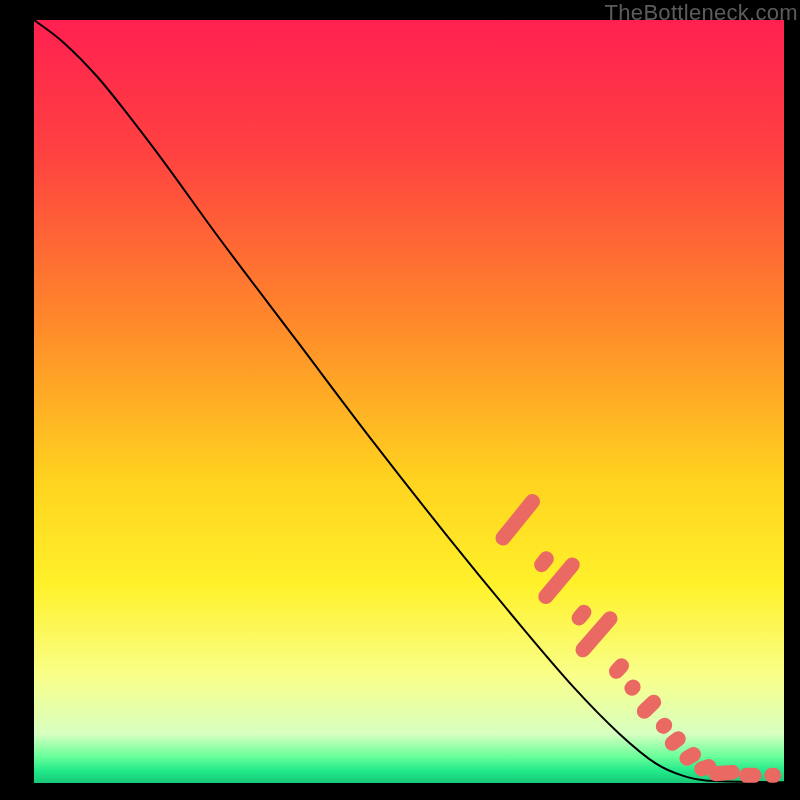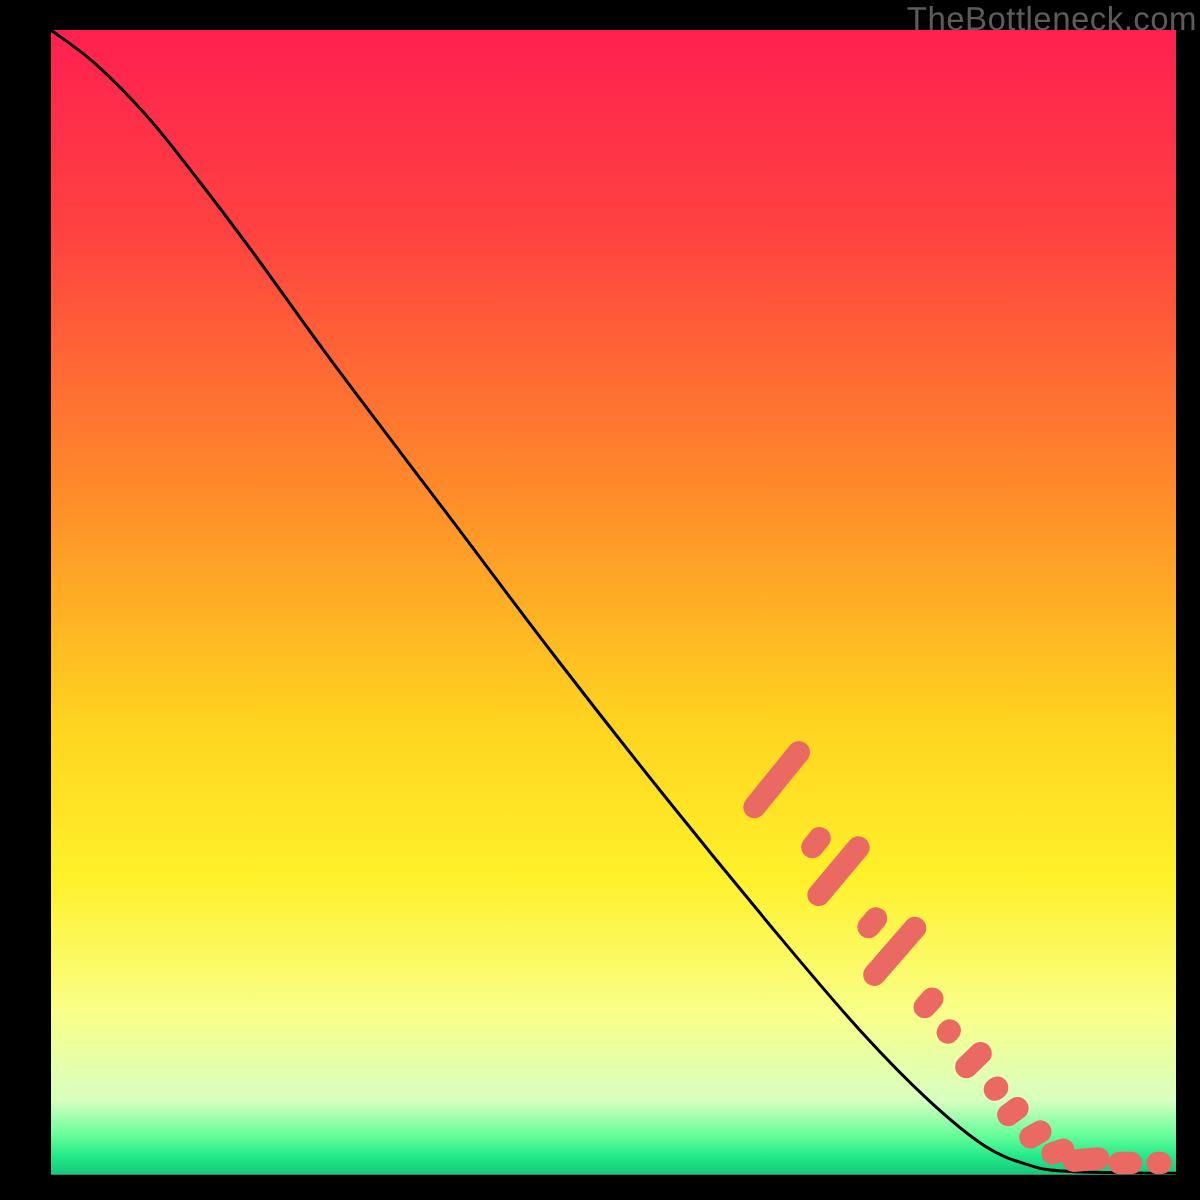--- a/index.html
+++ b/index.html
@@ -10,21 +10,21 @@
     background: #000;
     overflow: hidden;
     font-family: Arial, Helvetica, sans-serif;
   }
   .frame {
     position: absolute;
     left: 34px;
     top: 20px;
     width: 750px;
     height: 763px;
-    background: #5eead4;
+    background: #ffffff;
   }
   .plot-area {
     position: relative;
     width: 100%;
     height: 100%;
   }
   .watermark {
     position: absolute;
     top: -20px;
     right: -14px;

